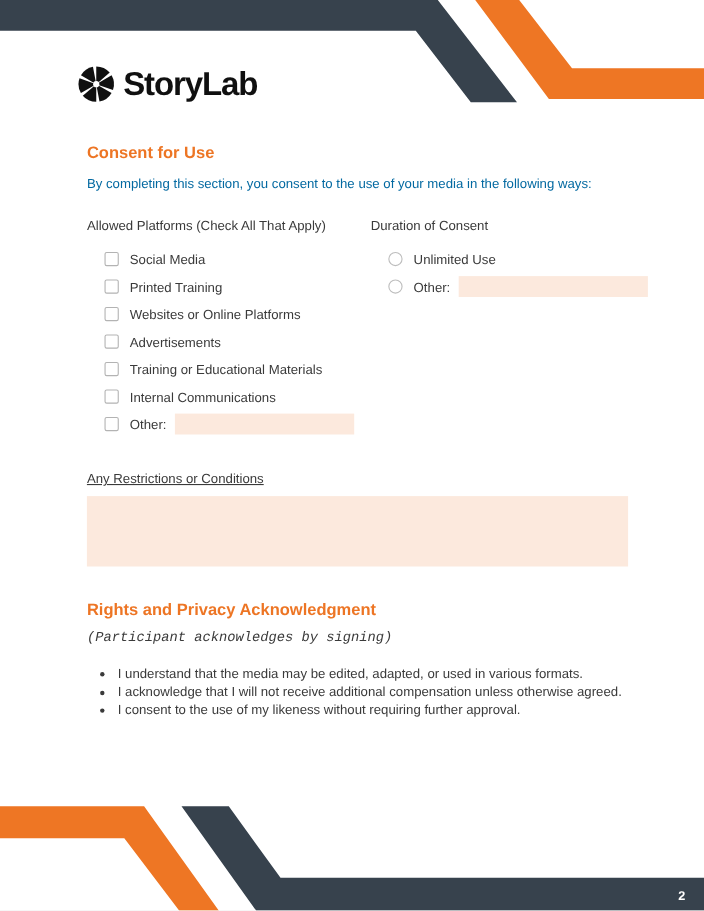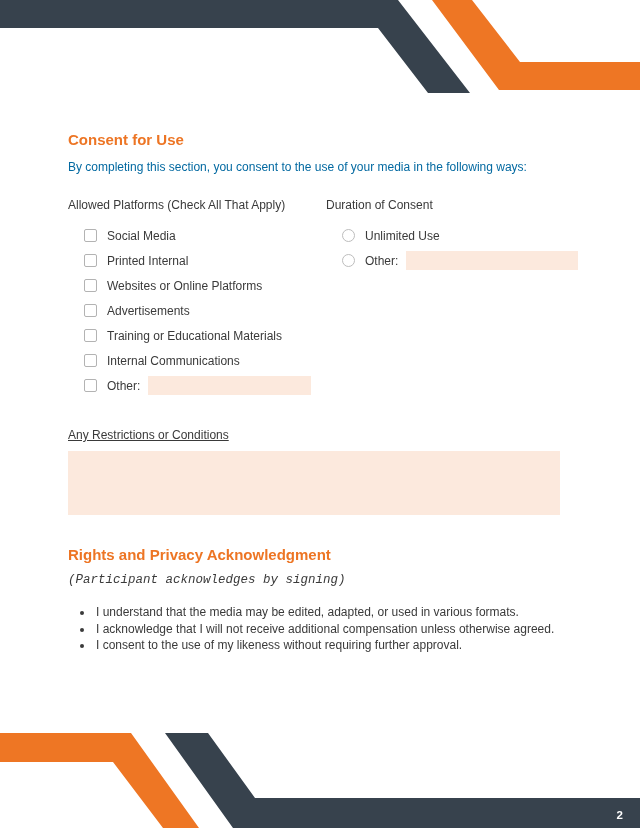--- a/index.html
+++ b/index.html
@@ -30,21 +30,21 @@
   .logo-icon svg { display: block; }
   .logo-text {
     font-size: 30px;
     font-weight: 700;
     color: #101010;
     letter-spacing: -1px;
   }
 
   .content {
     position: absolute;
-    left: 68px;
+    left: 79px;
     top: 131px;
     width: 492px;
   }
 
   .section-title {
     font-size: 15px;
     line-height: 18px;
     font-weight: 700;
     color: #ED7524;
     margin-bottom: 11px;
@@ -177,39 +177,55 @@
     <polygon points="432,0 472,0 520,62 640,62 640,90 499,90" fill="#EE7624"></polygon>
   </svg>
 
   <svg class="decor decor-bottom" width="640" height="97" viewBox="0 0 640 97">
     <polygon points="0,2 131,2 199,97 163,97 113,31 0,31" fill="#EE7624"></polygon>
     <polygon points="165,2 208,2 255,67 640,67 640,97 233,97" fill="#37424D"></polygon>
   </svg>
 
   <span class="page-number">2</span>
 
+  <div class="logo">
+    <span class="logo-icon">
+      <svg width="35" height="35" viewBox="0 0 100 100">
+        <g fill="#101010">
+          <path d="M50,50 L50,4 A46,46 0 0 1 85,20 Z"></path>
+          <path d="M50,50 L50,4 A46,46 0 0 1 85,20 Z" transform="rotate(60 50 50)"></path>
+          <path d="M50,50 L50,4 A46,46 0 0 1 85,20 Z" transform="rotate(120 50 50)"></path>
+          <path d="M50,50 L50,4 A46,46 0 0 1 85,20 Z" transform="rotate(180 50 50)"></path>
+          <path d="M50,50 L50,4 A46,46 0 0 1 85,20 Z" transform="rotate(240 50 50)"></path>
+          <path d="M50,50 L50,4 A46,46 0 0 1 85,20 Z" transform="rotate(300 50 50)"></path>
+        </g>
+        <circle cx="50" cy="50" r="8" fill="#ffffff"></circle>
+      </svg>
+    </span>
+    <span class="logo-text">StoryLab</span>
+  </div>
 
   <div class="content">
 
     <div class="section-title">Consent for Use</div>
 
     <p class="intro">By completing this section, you consent to the use of your media in the following ways:</p>
 
     <div class="columns">
 
       <div>
         <div class="col-header">Allowed Platforms (Check All That Apply)</div>
 
         <div class="opt-row">
           <span class="checkbox"></span>
           <span>Social Media</span>
         </div>
         <div class="opt-row">
           <span class="checkbox"></span>
-          <span>Printed Internal</span>
+          <span>Printed Training</span>
         </div>
         <div class="opt-row">
           <span class="checkbox"></span>
           <span>Websites or Online Platforms</span>
         </div>
         <div class="opt-row">
           <span class="checkbox"></span>
           <span>Advertisements</span>
         </div>
         <div class="opt-row">

